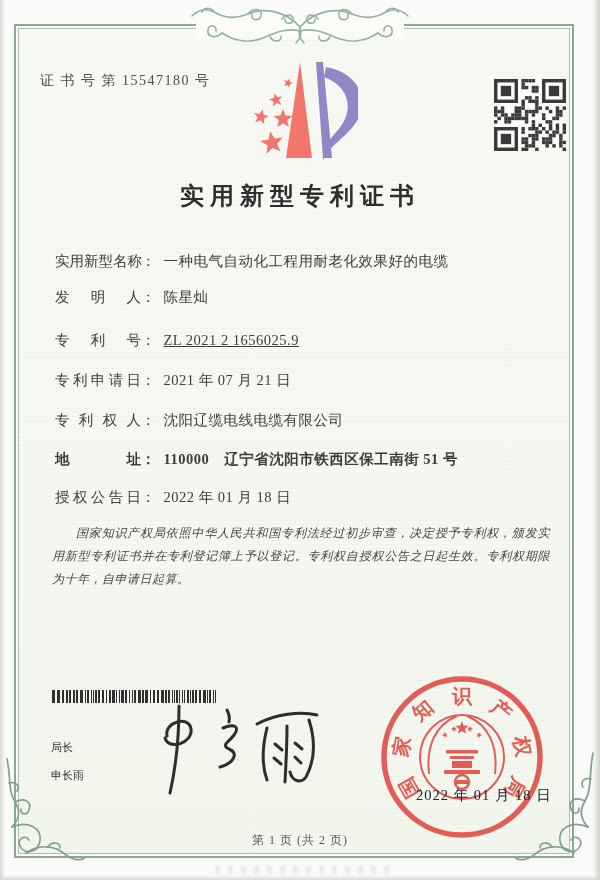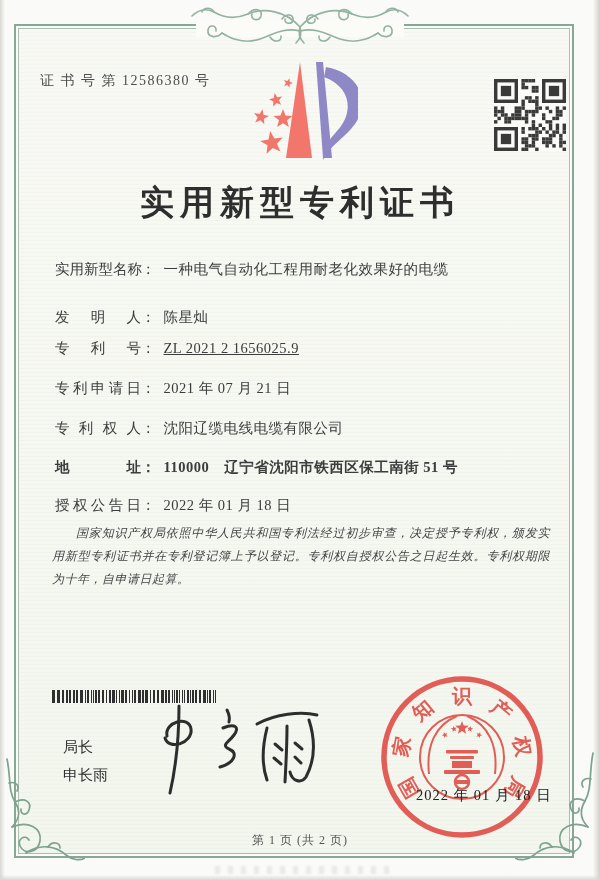--- a/index.html
+++ b/index.html
@@ -33,44 +33,44 @@
   .cert-no{
     position:absolute;left:40px;top:72px;
     font-size:14px;letter-spacing:1.5px;color:#4d4d4d;
   }
 
   .logo{position:absolute;left:243px;top:56px;width:115px;height:115px;}
   .qr{position:absolute;left:494px;top:79px;width:72px;height:72px;}
 
   .title{
     position:absolute;left:0;right:0;top:180px;text-align:center;
-    font-size:34px;font-weight:600;letter-spacing:6px;color:#2e2e2e;
+    font-size:24px;font-weight:600;letter-spacing:6px;color:#2e2e2e;
   }
 
   .row{position:absolute;left:55px;width:500px;font-size:14.5px;color:#3c3c3c;white-space:nowrap;}
-  .flabel{display:inline-block;width:86px;text-align:justify;text-align-last:justify;vertical-align:bottom;margin-top:8px;}
+  .flabel{display:inline-block;width:86px;text-align:justify;text-align-last:justify;vertical-align:bottom;}
   .fcolon{display:inline-block;margin-right:8px;}
   .fvalue{letter-spacing:0.5px;}
-  .row.r1{top:252px;} .row.r2{top:300px;} .row.r3{top:331px;text-decoration:underline;}
+  .row.r1{top:252px;} .row.r2{top:288px;} .row.r3{top:331px;text-decoration:underline;}
   .row.r4{top:371px;font-family:Liberation Serif, serif;} .row.r5{top:411px;} .row.r6{top:450px;font-weight:bold;} .row.r7{top:488px;}
   .grant-group{position:absolute;left:240px;top:0;white-space:nowrap;}
 
   .paras{
     position:absolute;left:52px;top:522px;width:498px;
     font-size:12px;line-height:22.8px;color:#454545;
     font-style:italic;letter-spacing:0.5px;text-align:justify;
   }
   .paras p{margin:0;text-indent:2em;}
 
   .barcode{position:absolute;left:52px;top:690px;width:166px;height:13px;}
 
   .signer{
-    position:absolute;left:63px;top:733px;
+    position:absolute;left:51px;top:733px;
     font-family:"Liberation Sans","DejaVu Sans",sans-serif;
-    font-size:15px;color:#2e2e2e;line-height:28px;
+    font-size:11px;color:#2e2e2e;line-height:28px;
   }
   .signature{position:absolute;left:145px;top:700px;width:180px;height:100px;}
 
   .seal{position:absolute;left:377px;top:672px;width:170px;height:170px;opacity:0.93;}
   .seal-date{
     position:absolute;left:416px;top:786px;
     font-size:14.5px;color:#222;letter-spacing:1px;white-space:nowrap;
   }
 
   .footer{
@@ -109,21 +109,21 @@
       <path d="M188,32 C194,38 203,36 202,29 C201,23 193,24 194,30"></path>
       <path d="M128,18 C124,12 116,13 117,19 C118,24 126,23 125,18"></path>
       <path d="M140,36 C136,42 128,41 129,35"></path>
       <path d="M196,11 C199,6 206,6 208,11"></path>
       <path d="M110,26 C112,32 110,38 106,42"></path>
     </g>
     <use href="#orn-half" transform="scale(-1,1) translate(-220,0)"></use>
   </g>
 </svg>
 
-<div class="cert-no">证 书 号 第 12586380 号</div>
+<div class="cert-no">证 书 号 第 15547180 号</div>
 
 <svg class="logo" viewBox="0 0 115 115">
   <polygon points="57,6 69,102 43,102" fill="#f2766b"></polygon>
   <polygon points="73,6 80,6 89,102 80,102" fill="#8f88c6"></polygon>
   <path d="M83,11 C116,17 128,45 112,68 C101,83 88,88 80,104 C79,93 86,84 94,75 C110,58 110,32 81,21 Z" fill="#8f88c6"></path>
   <g id="logo-stars" fill="#f2766b">
       <path d="M46.5,22.2L46.7,25.7L50.0,26.9L46.7,28.2L46.6,31.7L44.4,29.0L41.0,30.0L42.9,27.0L40.9,24.1L44.3,25.0Z"></path>
       <path d="M31.6,37.1L34.2,41.3L39.1,40.6L35.9,44.3L38.2,48.7L33.6,46.9L30.1,50.4L30.4,45.4L26.0,43.2L30.8,42.0Z"></path>
       <path d="M19.6,53.2L20.5,58.7L25.9,60.1L20.9,62.7L21.3,68.3L17.3,64.3L12.1,66.4L14.7,61.4L11.0,57.1L16.6,57.9Z"></path>
       <path d="M40.0,53.0L42.5,59.6L49.5,59.9L44.0,64.3L45.9,71.1L40.0,67.2L34.1,71.1L36.0,64.3L30.5,59.9L37.5,59.6Z"></path>

